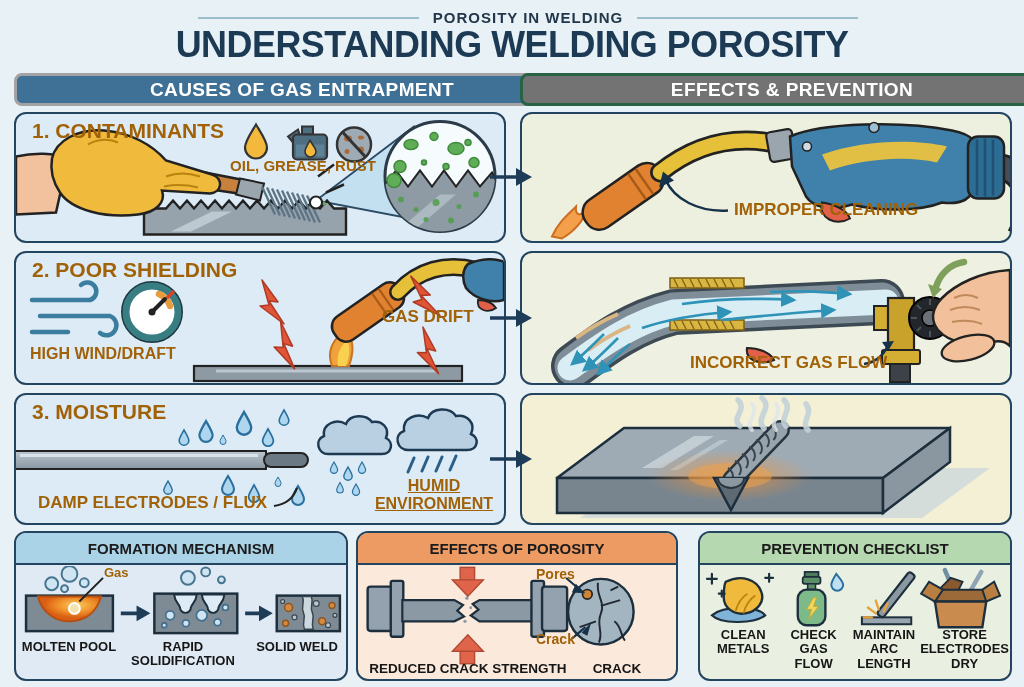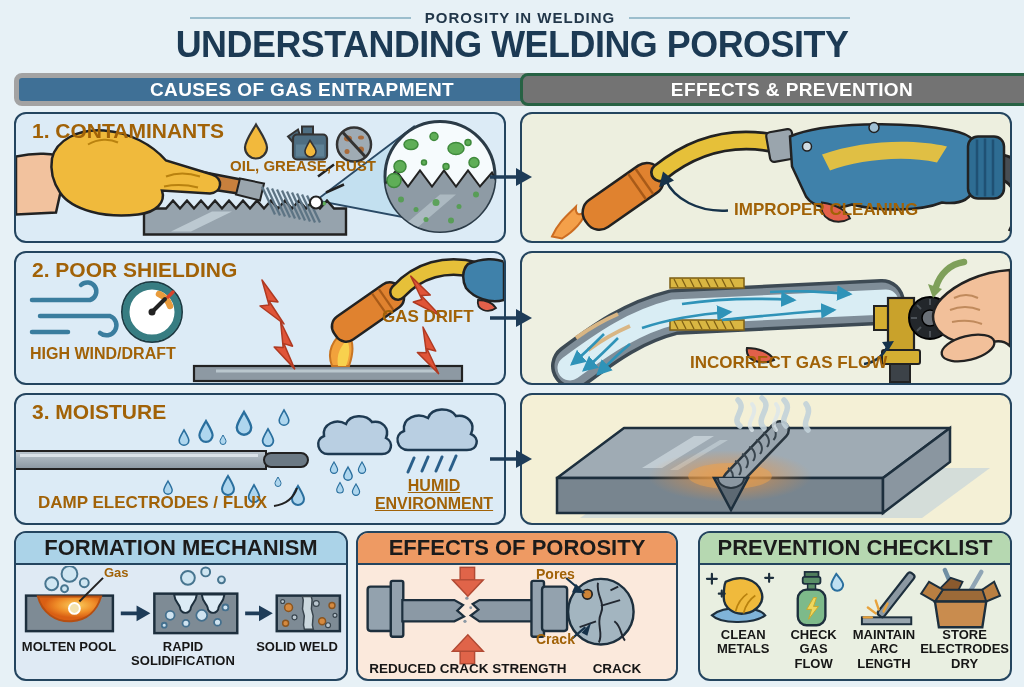--- a/index.html
+++ b/index.html
@@ -1,30 +1,30 @@
 <!DOCTYPE html>
 <html><head>
 <meta charset="utf-8">
 <style>
   html,body{margin:0;padding:0;}
   body{font-family:"Liberation Sans", sans-serif; background:#cfe0e8;}
   #stage{position:relative;width:1024px;height:687px;background:#e7f1f6;overflow:hidden;}
   .panel{position:absolute;border:2.5px solid #24455f;border-radius:12px;box-sizing:border-box;overflow:hidden;background:#dcebf6;}
   .panel svg{position:absolute;inset:0;width:100%;height:100%;}
   .hdrbar{position:absolute;height:33px;border-radius:8px;box-sizing:border-box;display:flex;align-items:center;justify-content:center;color:#fff;font-weight:800;font-size:19px;letter-spacing:.4px;}
-  .hdr-causes{left:14px;width:576px;top:73px;background:#3f7096;border:5px solid #a3a3a3;}
+  .hdr-causes{left:14px;width:576px;top:73px;background:#3f7096;border:3px solid #a3a3a3;}
   .hdr-effects{left:520px;width:544px;top:73px;background:#737373;border:3px solid #276244;}
-  .eyebrow{position:absolute;top:9px;left:190px;width:660px;display:flex;align-items:center;gap:14px;}
+  .eyebrow{position:absolute;top:9px;left:198px;width:660px;display:flex;align-items:center;gap:14px;}
   .eyebrow .line{flex:1;height:2px;background:#9cbecd;}
   .eyebrow .txt{font-size:15px;font-weight:700;color:#22374a;letter-spacing:1px;white-space:nowrap;}
   .maintitle{position:absolute;top:24px;left:0;width:1024px;text-align:center;font-size:37px;font-weight:800;color:#1c3a54;letter-spacing:-.5px;transform:scaleX(.97);}
   .lbl{position:absolute;font-weight:800;color:#a16207;line-height:1.12;}
   .sec-title{font-size:21px;}
   .conn{position:absolute;width:46px;height:26px;z-index:6;}
-  .bhdr{position:absolute;top:0;left:0;right:0;height:30px;display:flex;align-items:center;justify-content:center;font-weight:800;font-size:22px;color:#1b1b1b;border-bottom:2.5px solid #24455f;}
+  .bhdr{position:absolute;top:0;left:0;right:0;height:30px;display:flex;align-items:center;justify-content:center;font-weight:800;font-size:15px;color:#1b1b1b;border-bottom:2.5px solid #24455f;}
   .bbody{position:absolute;top:32.5px;left:0;right:0;bottom:0;}
   .bbody svg{position:absolute;inset:0;width:100%;height:100%;}
   .stage-lbl{position:absolute;text-align:center;font-weight:800;font-size:13px;color:#161616;line-height:1.12;}
   .prev-lbls{position:absolute;left:8px;right:0;top:62px;display:flex;}
   .prev-lbls div{flex:1;text-align:center;font-weight:800;font-size:13px;color:#161616;line-height:1.12;padding:0 1px;}
 </style>
 </head>
 <body>
 
 <div id="stage">

